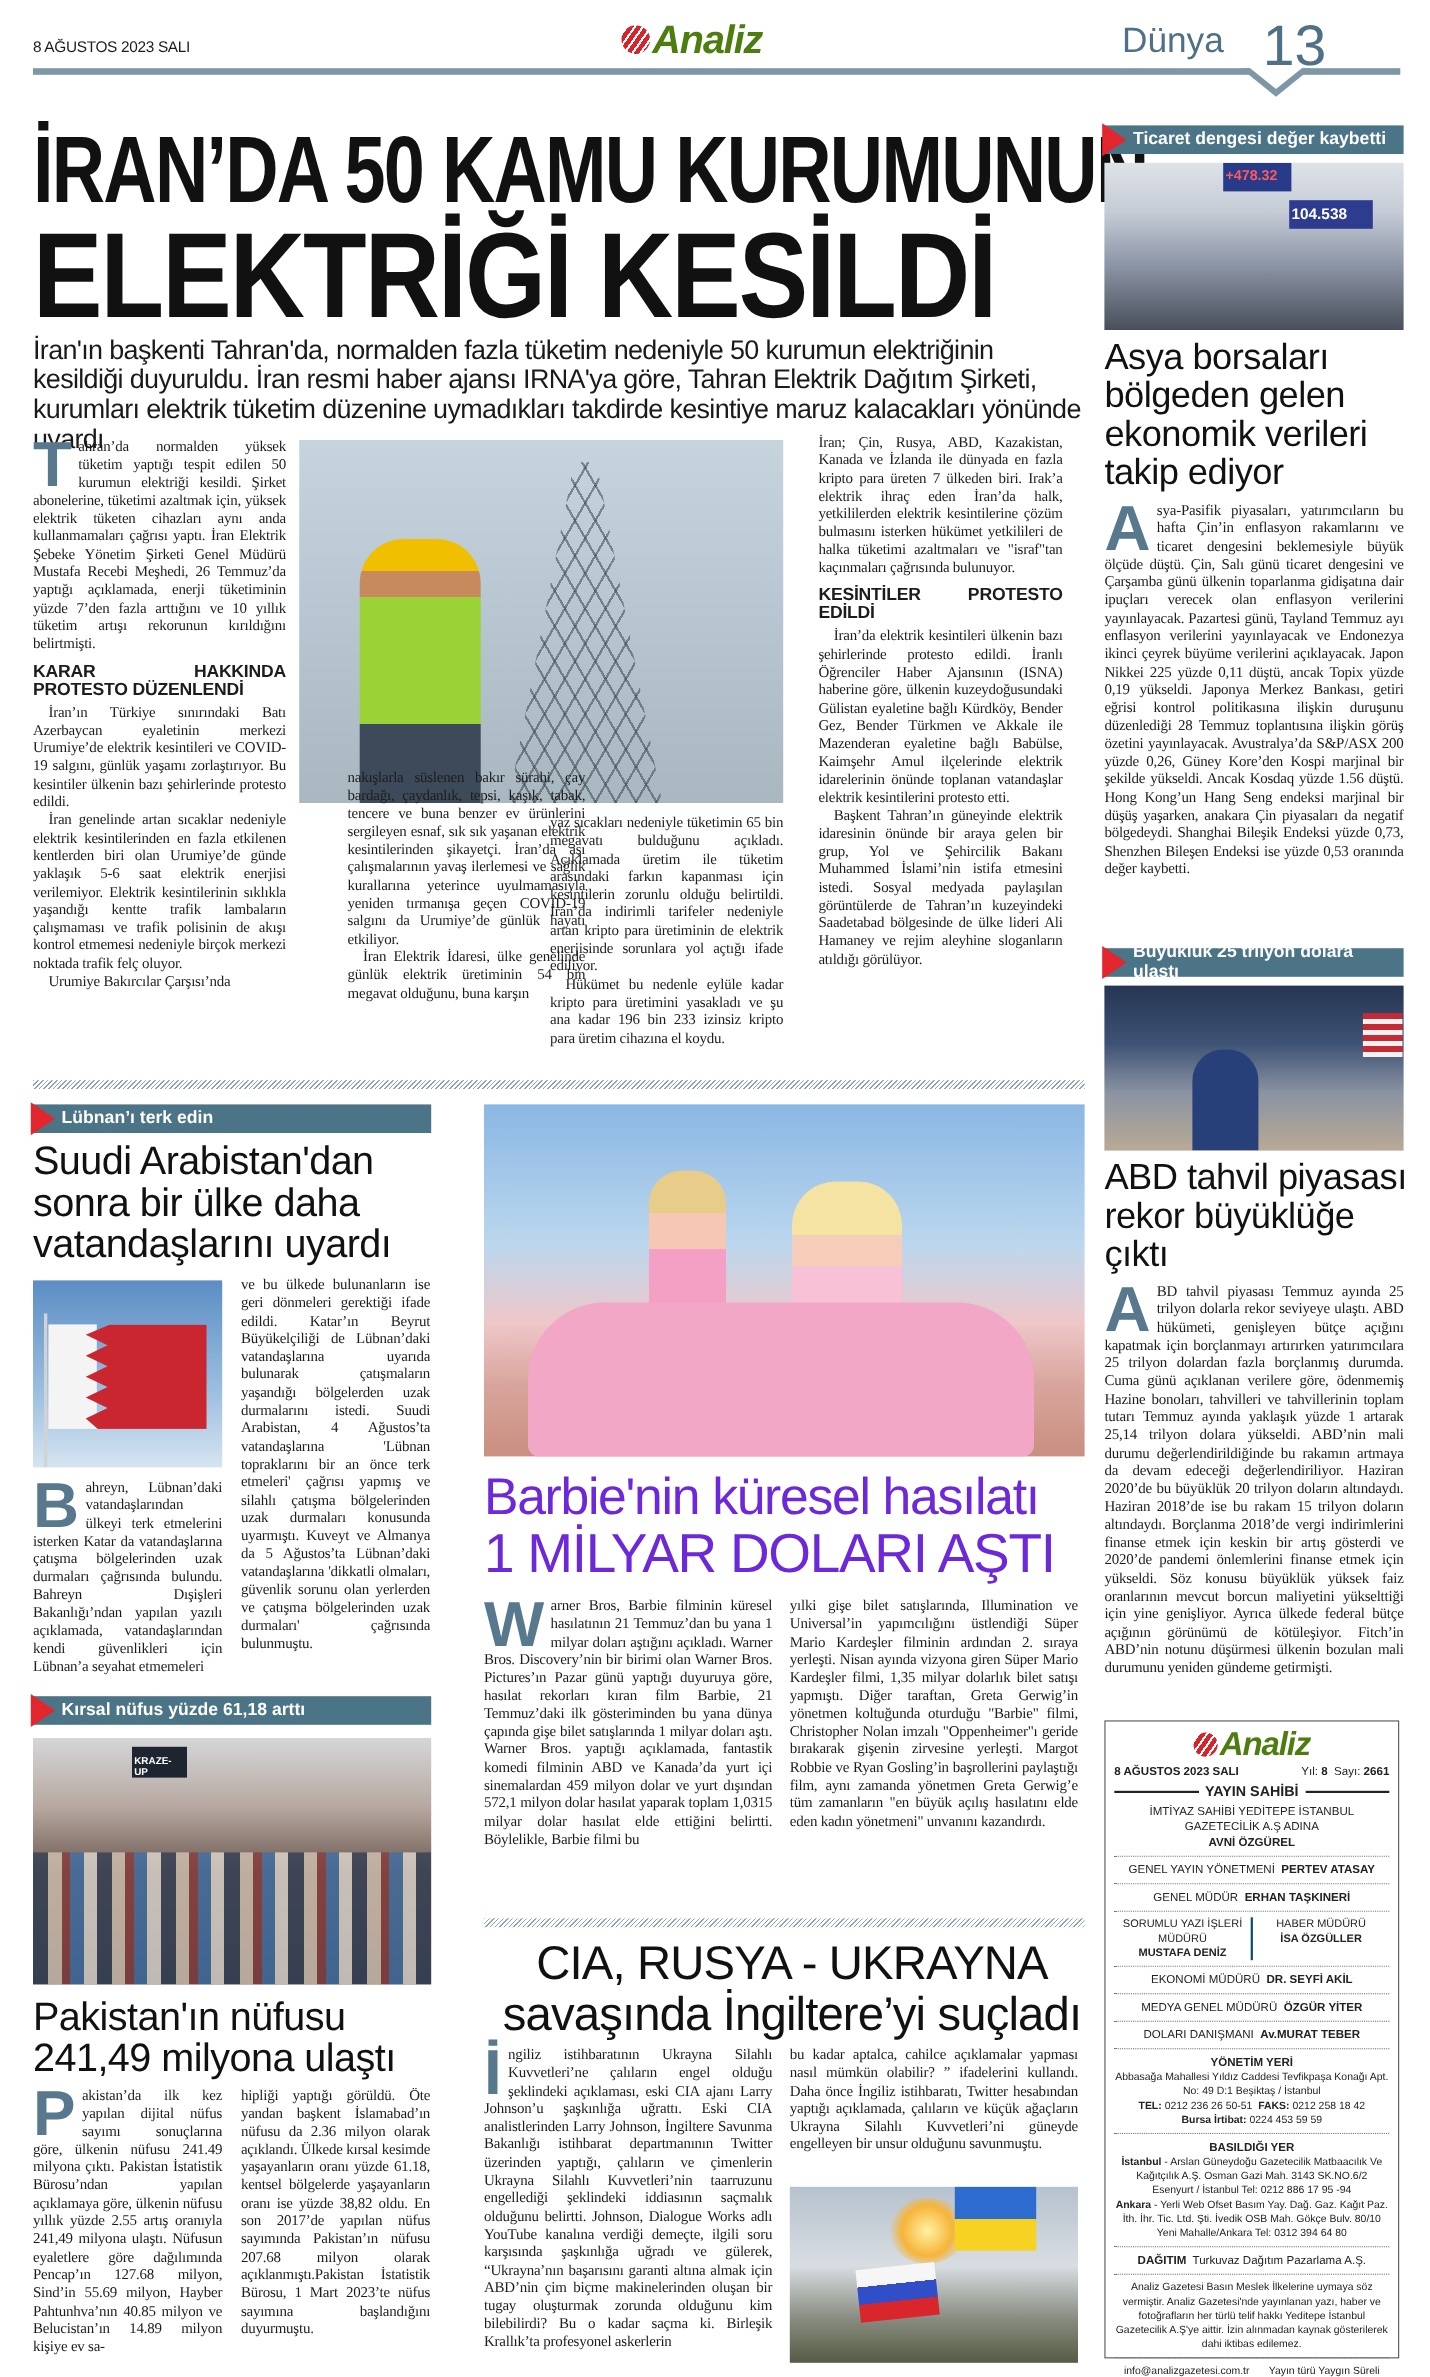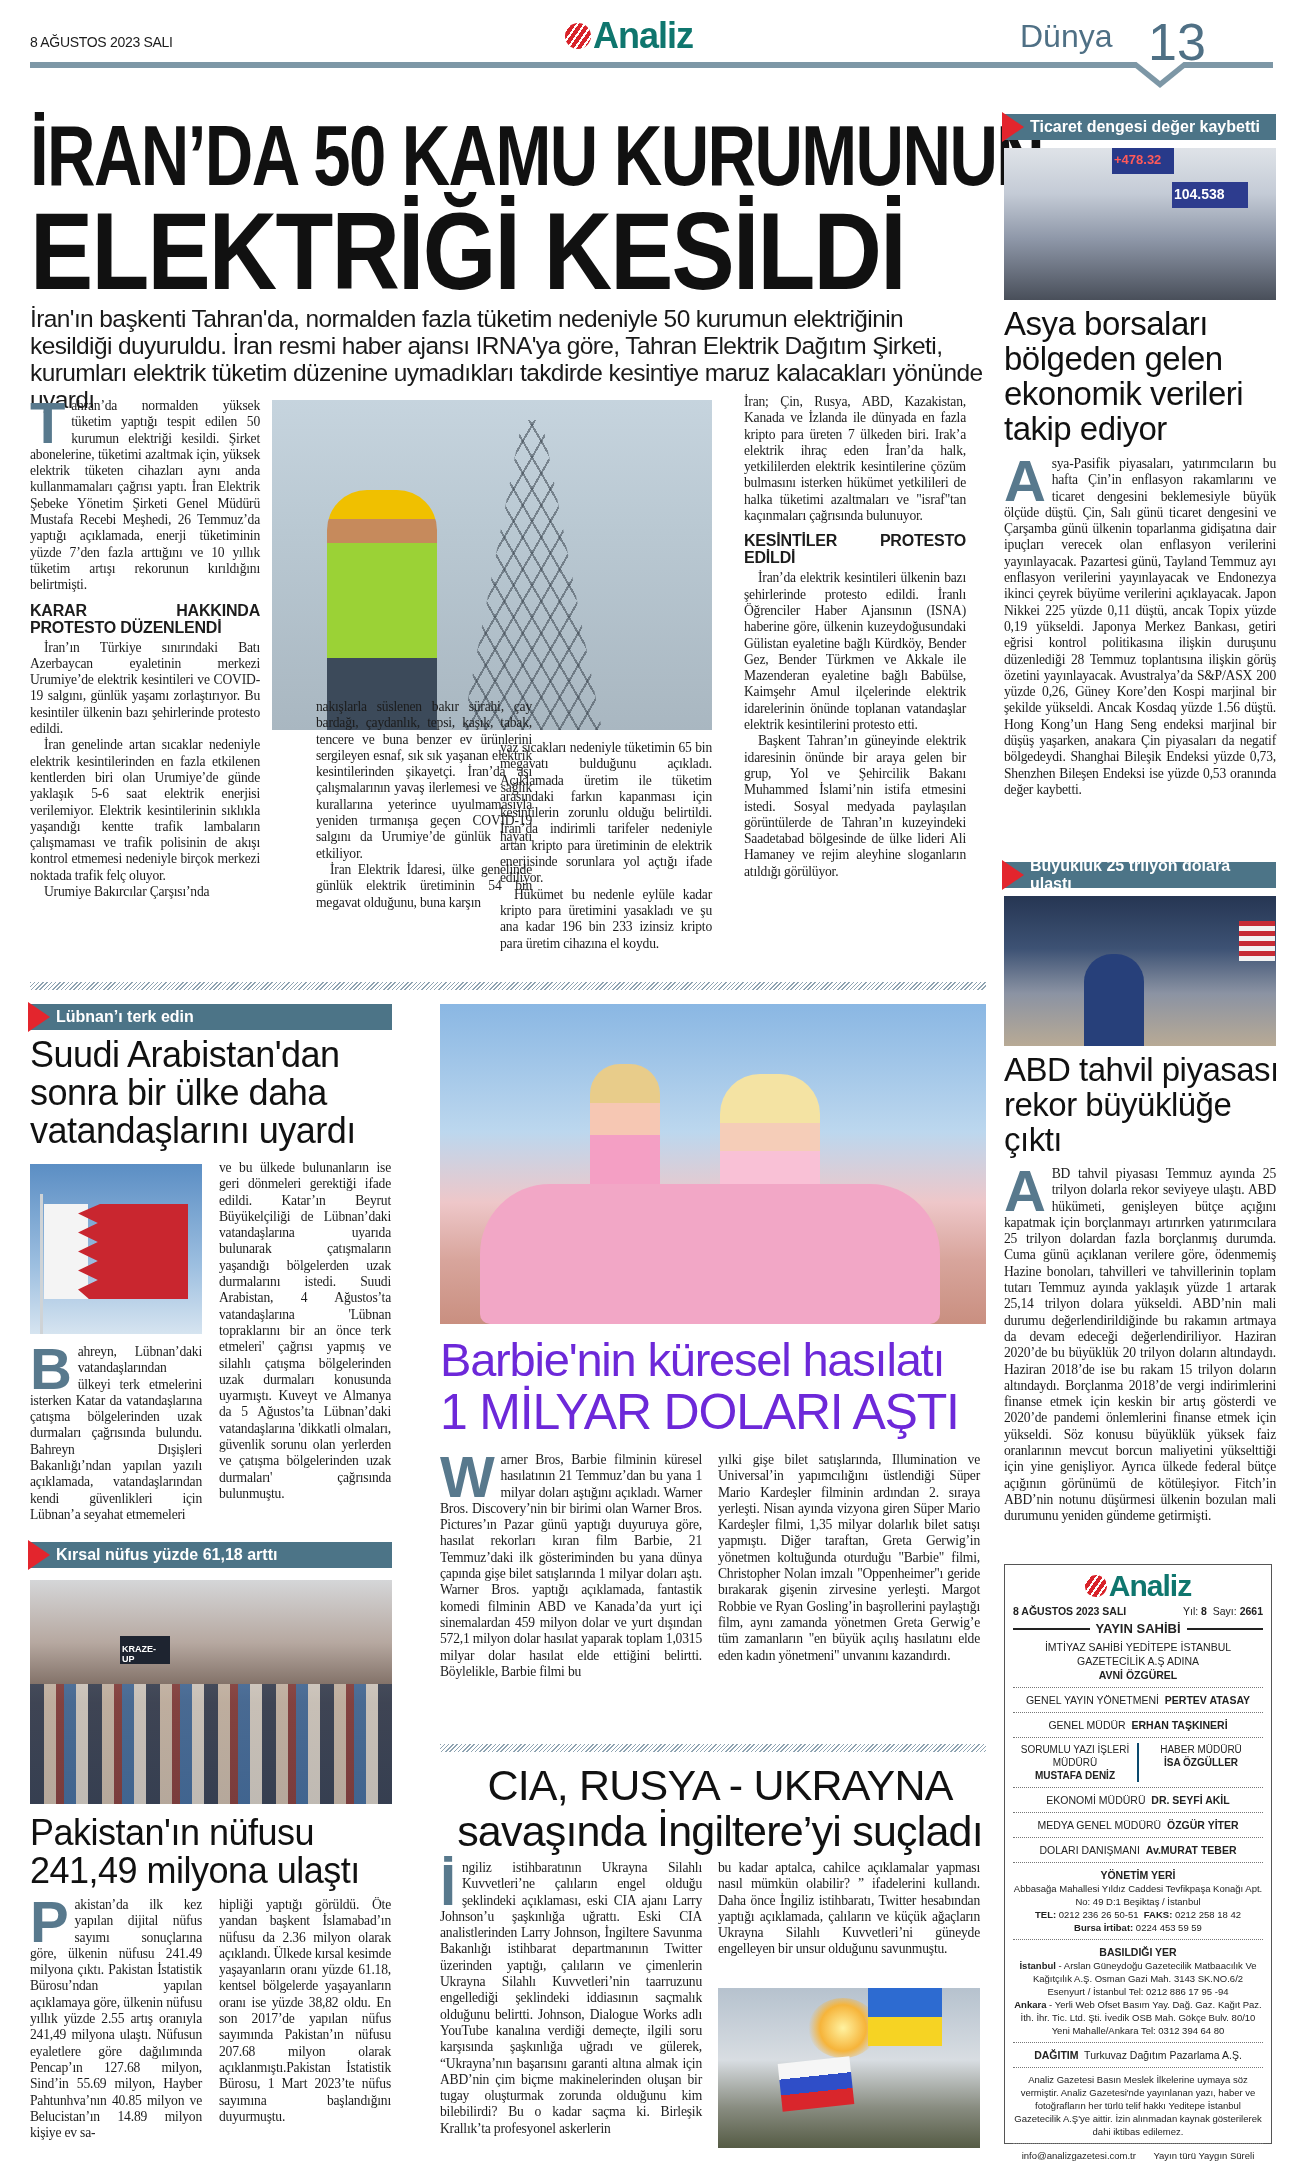--- a/index.html
+++ b/index.html
@@ -6,21 +6,21 @@
   html, body { width: 1300px; height: 2161px; background: #ffffff; overflow: hidden; }
   body { position: relative; font-family: "DejaVu Serif", "Liberation Serif", serif; color: #1c1c1c; }
   .abs { position: absolute; }
   .sans { font-family: "Liberation Sans", "DejaVu Sans", sans-serif; }
   .serif { font-family: "Liberation Serif", "DejaVu Serif", serif; }
 
   
   #date-top { left: 30px; top: 34px; font-size: 14px; letter-spacing: -0.3px; }
   .logo { display: flex; align-items: center; gap: 2px; }
   .logo .mark { width: 26px; height: 26px; border-radius: 50%; background: repeating-linear-gradient(135deg, #d8232a 0 4px, #ffffff 4px 6px); transform: rotate(-10deg); }
-  .logo .word { font-family: "Liberation Sans", sans-serif; font-weight: 900; color: #0f766e; font-size: 36px; letter-spacing: -1px; line-height: 1; }
+  .logo .word { font-family: "Liberation Sans", sans-serif; font-weight: 900; color: #4d7c0f; font-size: 36px; letter-spacing: -1px; line-height: 1; font-style: italic; }
   #logo-top { left: 565px; top: 18px; }
   #section-name { left: 1020px; top: 18px; font-size: 32px; color: #4f7085; font-family: "Liberation Sans", sans-serif; }
   #page-number { left: 1148px; top: 12px; font-size: 52px; color: #4f7085; font-family: "Liberation Sans", sans-serif; font-weight: 300; }
   #header-rule { left: 30px; top: 62px; width: 1243px; height: 6px; background: #7d97a6; }
   #header-notch { left: 1128px; top: 62px; width: 0; height: 0; border-left: 32px solid transparent; border-right: 32px solid transparent; border-top: 26px solid #7d97a6; }
   #header-notch-inner { left: 1134px; top: 60px; width: 0; height: 0; border-left: 26px solid transparent; border-right: 26px solid transparent; border-top: 21px solid #fff; }
 
   
   .mega { font-family: "Liberation Sans", "DejaVu Sans", sans-serif; font-weight: 900; color: #111; transform-origin: left top; line-height: 1; letter-spacing: -2px; }
   #main-head-1 { left: 30px; top: 112px; font-size: 86px; transform: scaleX(0.78); white-space: nowrap; }
@@ -197,21 +197,21 @@
   <p class="noind"><span class="dropcap">B</span><span>ahreyn, Lübnan’daki vatandaşlarından ülkeyi terk etmelerini isterken Katar da vatandaşlarına çatışma bölgelerinden uzak durmaları çağrısında bulundu. Bahreyn Dışişleri Bakanlığı’ndan yapılan yazılı açıklamada, vatandaşlarından kendi güvenlikleri için Lübnan’a seyahat etmemeleri</span></p>
 </div>
 <div id="lebanon-body-b" class="abs body-col serif">
   <p class="noind">ve bu ülkede bulunanların ise geri dönmeleri gerektiği ifade edildi. Katar’ın Beyrut Büyükelçiliği de Lübnan’daki vatandaşlarına uyarıda bulunarak çatışmaların yaşandığı bölgelerden uzak durmalarını istedi. Suudi Arabistan, 4 Ağustos’ta vatandaşlarına 'Lübnan topraklarını bir an önce terk etmeleri' çağrısı yapmış ve silahlı çatışma bölgelerinden uzak durmaları konusunda uyarmıştı. Kuveyt ve Almanya da 5 Ağustos’ta Lübnan’daki vatandaşlarına 'dikkatli olmaları, güvenlik sorunu olan yerlerden ve çatışma bölgelerinden uzak durmaları' çağrısında bulunmuştu.</p>
 </div>
 
 <div id="kicker-pak" class="kicker">
     <span>Kırsal nüfus yüzde 61,18 arttı</span>
   </div>
 <div id="photo-pak" class="abs photo">
-  <div class="abs" style="left:90px; top:8px; width:50px; height:28px; background:#1e2430; color:#fff; font:bold 9px 'Liberation Sans',sans-serif; padding:8px 2px;margin-top:48px;">KRAZE-UP</div>
+  <div class="abs" style="left:90px; top:8px; width:50px; height:28px; background:#1e2430; color:#fff; font:bold 9px 'Liberation Sans',sans-serif; padding:8px 2px;">KRAZE-UP</div>
   <div class="crowd"></div>
 </div>
 <div id="pak-head" class="abs">Pakistan'ın nüfusu 241,49 milyona ulaştı</div>
 <div id="pak-body-a" class="abs body-col serif">
   <p class="noind"><span class="dropcap">P</span><span>akistan’da ilk kez yapılan dijital nüfus sayımı sonuçlarına göre, ülkenin nüfusu 241.49 milyona çıktı. Pakistan İstatistik Bürosu’ndan yapılan açıklamaya göre, ülkenin nüfusu yıllık yüzde 2.55 artış oranıyla 241,49 milyona ulaştı. Nüfusun eyaletlere göre dağılımında Pencap’ın 127.68 milyon, Sind’in 55.69 milyon, Hayber Pahtunhva’nın 40.85 milyon ve Belucistan’ın 14.89 milyon kişiye ev sa-</span></p>
 </div>
 <div id="pak-body-b" class="abs body-col serif">
   <p class="noind">hipliği yaptığı görüldü. Öte yandan başkent İslamabad’ın nüfusu da 2.36 milyon olarak açıklandı. Ülkede kırsal kesimde yaşayanların oranı yüzde 61.18, kentsel bölgelerde yaşayanların oranı ise yüzde 38,82 oldu. En son 2017’de yapılan nüfus sayımında Pakistan’ın nüfusu 207.68 milyon olarak açıklanmıştı.Pakistan İstatistik Bürosu, 1 Mart 2023’te nüfus sayımına başlandığını duyurmuştu.</p>
 </div>
 

